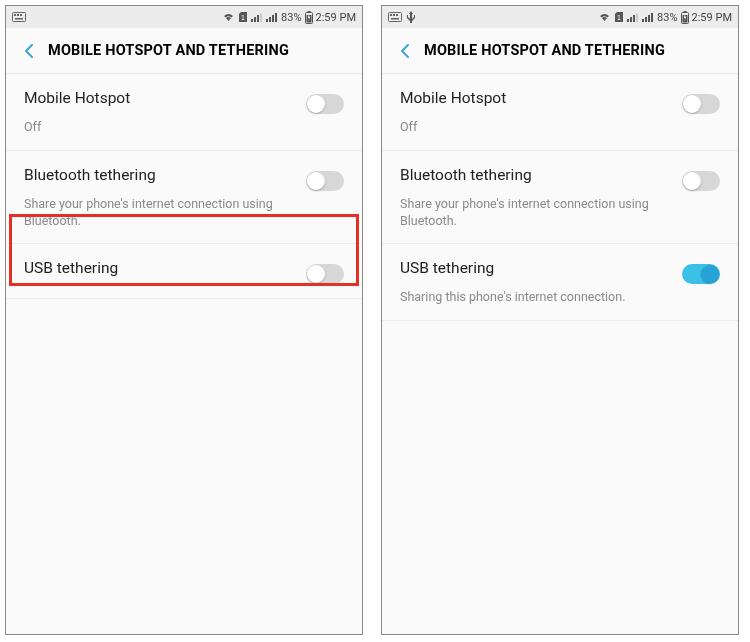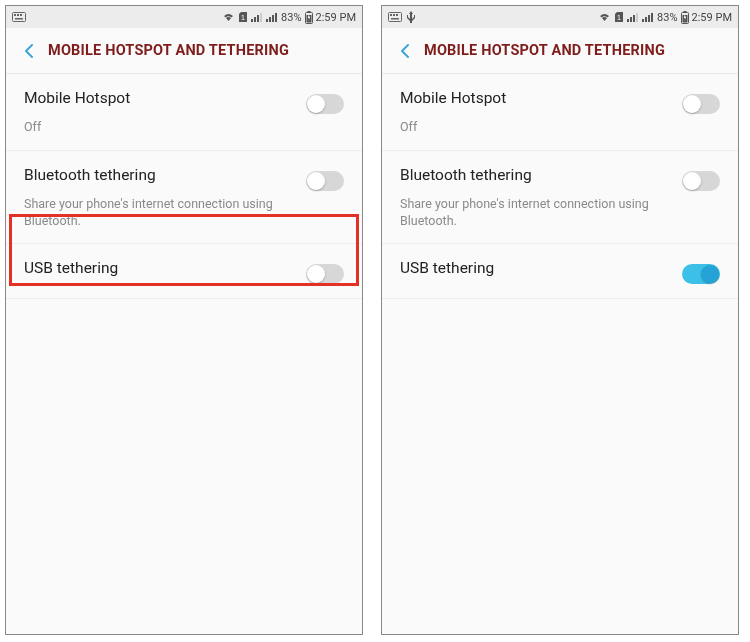--- a/index.html
+++ b/index.html
@@ -47,21 +47,21 @@
       height: 36px;
       display: flex;
       align-items: center;
       justify-content: center;
       cursor: pointer;
     }
     .header-title {
       font-size: 14.5px;
       font-weight: 700;
       letter-spacing: 0.2px;
-      color: #7f1d1d;
+      color: #000000;
       text-align: right;
     }
     .settings-list {
       flex: 1;
       background: #fafafa;
     }
     .setting-row {
       padding: 14px 18px 14px 18px;
       border-bottom: 1px solid #ededed;
       display: flex;
@@ -298,19 +298,20 @@
         <div class="setting-title">Bluetooth tethering</div>
         <div class="setting-sub">Share your phone's internet connection using Bluetooth.</div>
       </div>
       <div class="toggle">
           <div class="knob"></div>
         </div>
     </div>
     <div class="setting-row">
       <div class="setting-text">
         <div class="setting-title">USB tethering</div>
+        <div class="setting-sub">Sharing this phone's internet connection.</div>
       </div>
       <div class="toggle on">
           <div class="knob"></div>
         </div>
     </div>
   </div>
 </div>
 
 </body></html>

